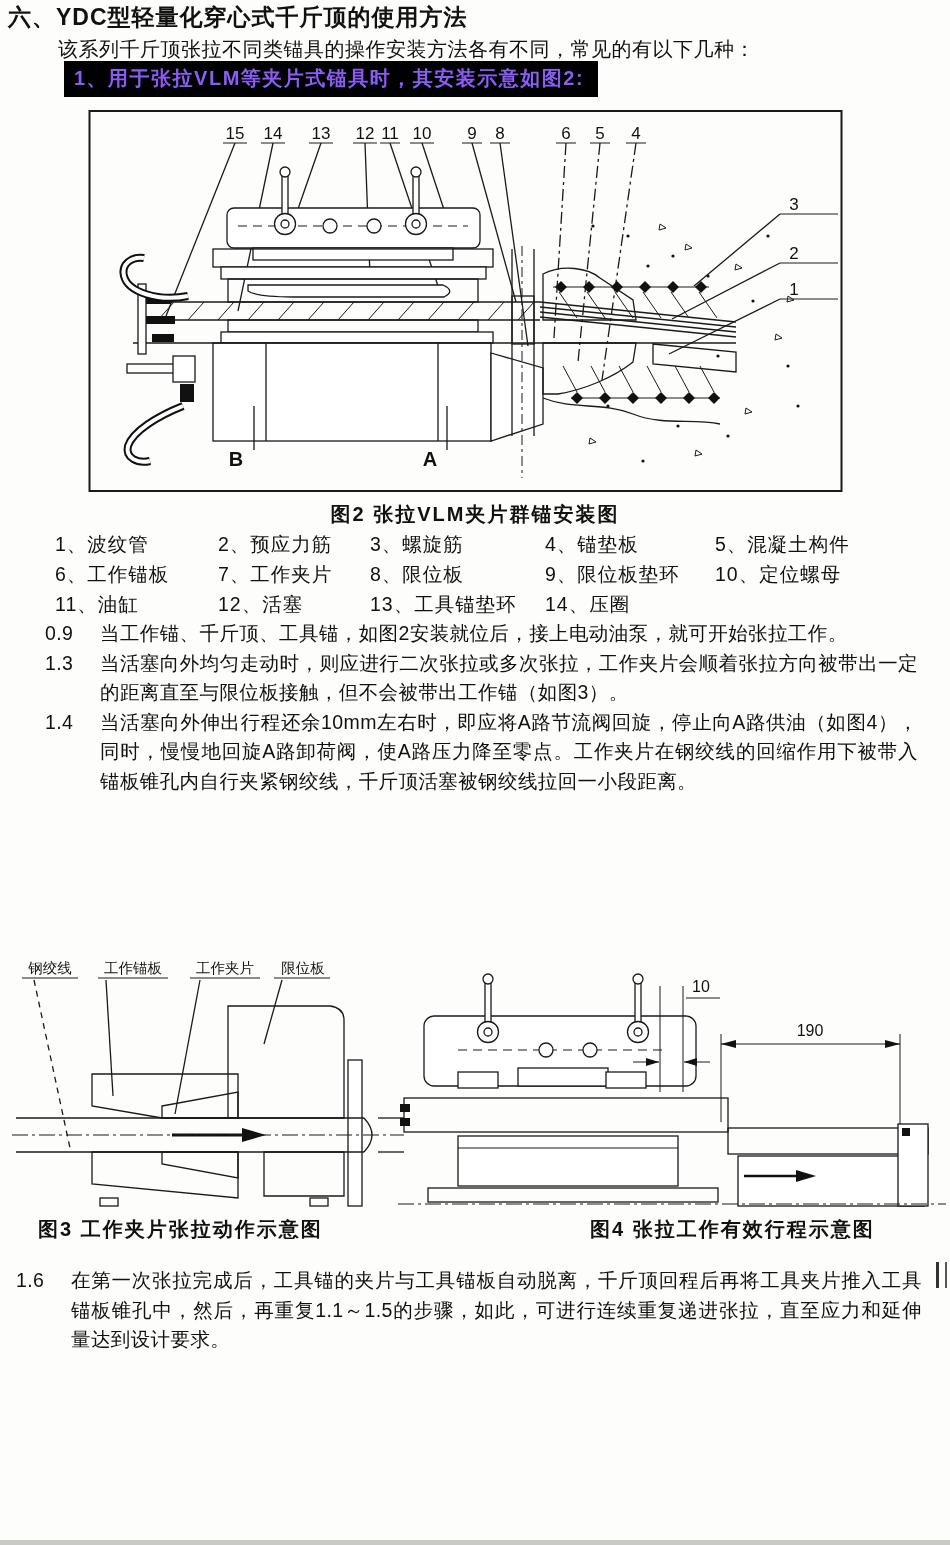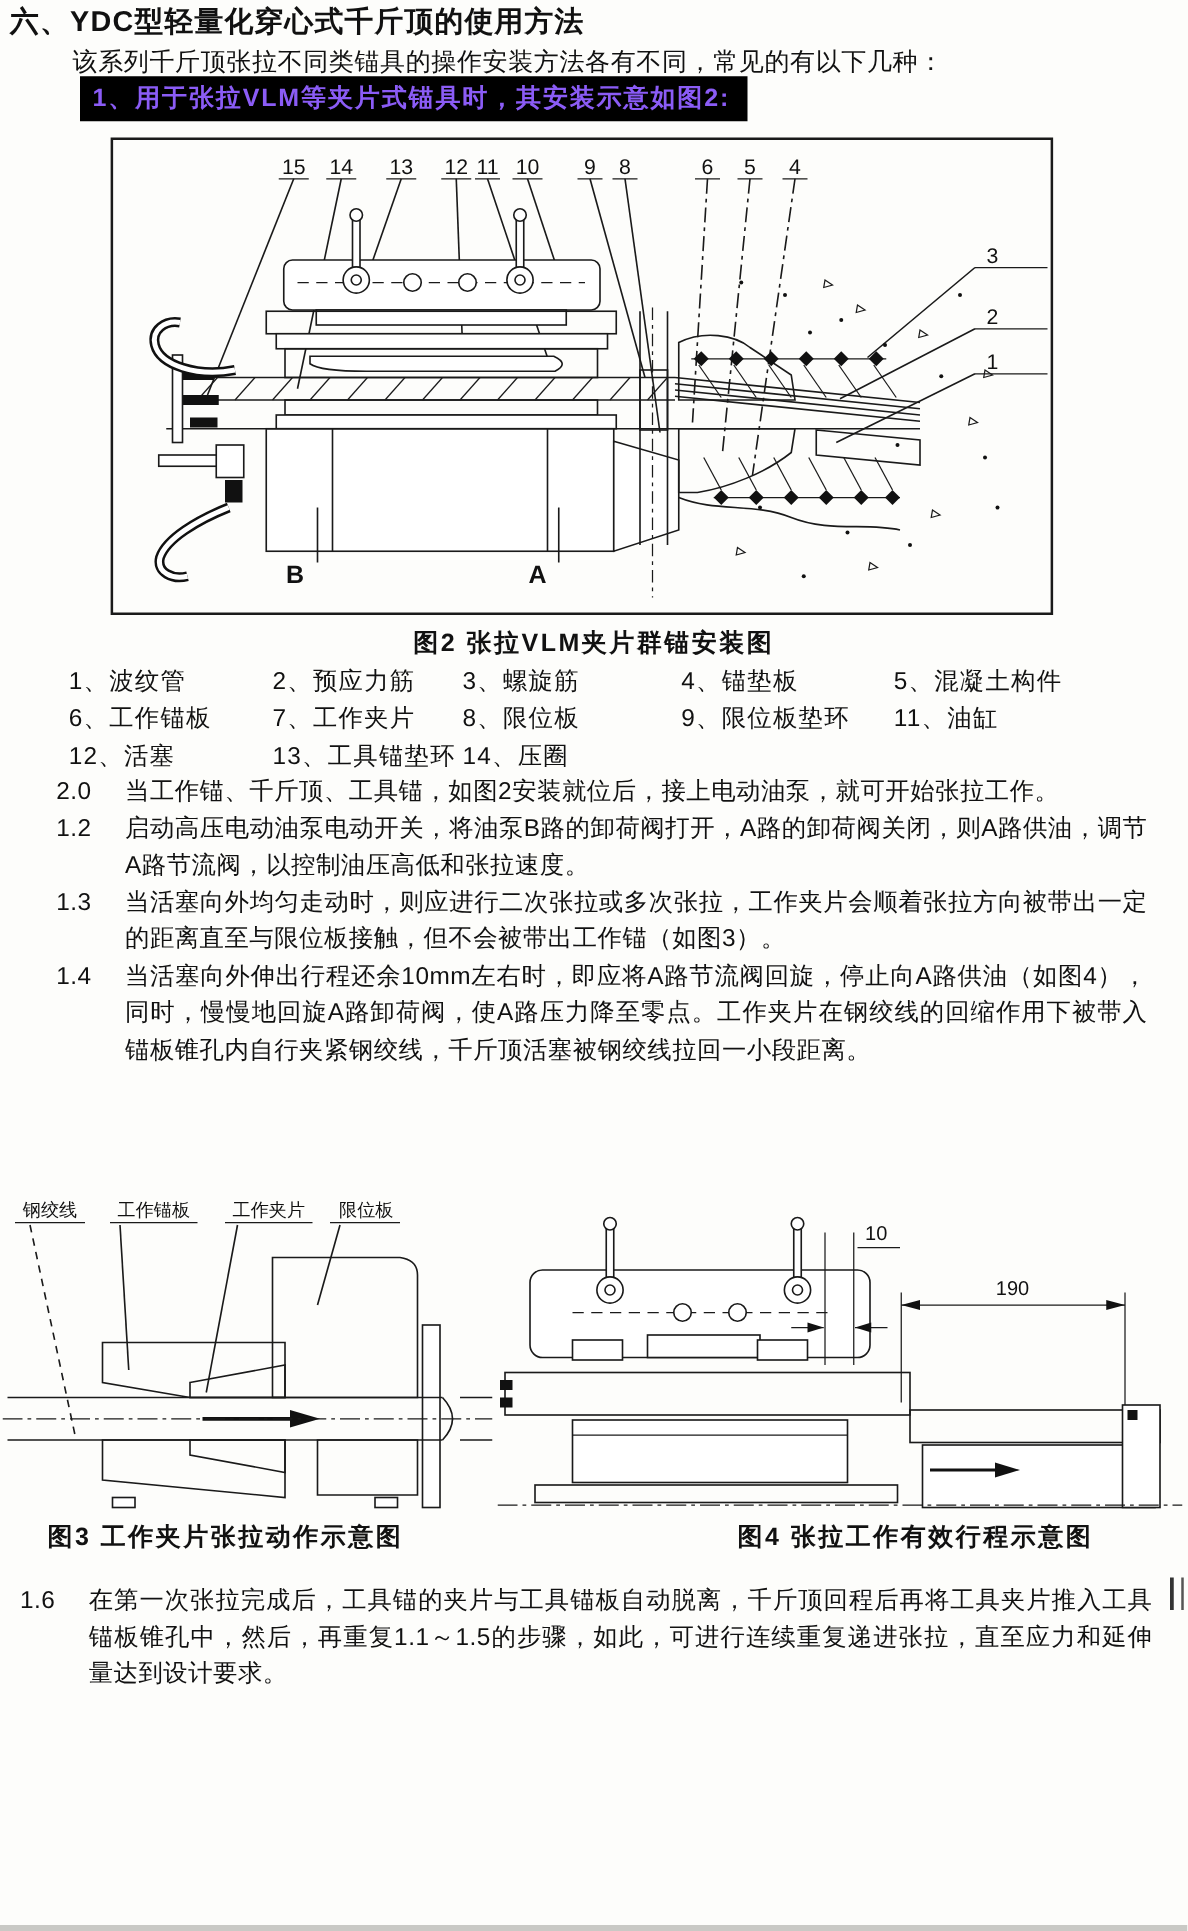--- a/index.html
+++ b/index.html
@@ -278,46 +278,43 @@
 <div class="abs parts">
   <span>1、波纹管</span>
   <span>2、预应力筋</span>
   <span>3、螺旋筋</span>
   <span>4、锚垫板</span>
   <span>5、混凝土构件</span>
   <span>6、工作锚板</span>
   <span>7、工作夹片</span>
   <span>8、限位板</span>
   <span>9、限位板垫环</span>
+  <span>10、定位螺母</span>
   <span>11、油缸</span>
   <span>12、活塞</span>
   <span>13、工具锚垫环</span>
   <span>14、压圈</span>
 </div>
 
 <div class="abs steps steps1">
   <div class="step">
-    <span class="num">2.0</span>
+    <span class="num">0.9</span>
     <span class="txt">当工作锚、千斤顶、工具锚，如图2安装就位后，接上电动油泵，就可开始张拉工作。</span>
-  </div>
-  <div class="step">
-    <span class="num">1.2</span>
-    <span class="txt">启动高压电动油泵电动开关，将油泵B路的卸荷阀打开，A路的卸荷阀关闭，则A路供油，调节A路节流阀，以控制油压高低和张拉速度。</span>
   </div>
   <div class="step">
     <span class="num">1.3</span>
     <span class="txt">当活塞向外均匀走动时，则应进行二次张拉或多次张拉，工作夹片会顺着张拉方向被带出一定的距离直至与限位板接触，但不会被带出工作锚（如图3）。</span>
   </div>
   <div class="step">
     <span class="num">1.4</span>
     <span class="txt">当活塞向外伸出行程还余10mm左右时，即应将A路节流阀回旋，停止向A路供油（如图4），同时，慢慢地回旋A路卸荷阀，使A路压力降至零点。工作夹片在钢绞线的回缩作用下被带入锚板锥孔内自行夹紧钢绞线，千斤顶活塞被钢绞线拉回一小段距离。</span>
   </div>
 </div>
 
-<div class="abs" style="left:2px;top:956px;width:392px;height:255px;">
+<div class="abs" style="left:12px;top:956px;width:392px;height:255px;">
 <svg width="392" height="255" viewBox="0 0 392 255">
   <defs>
     <pattern id="h3A" width="7" height="7" patternUnits="userSpaceOnUse" patternTransform="rotate(45)">
       <line x1="0" y1="0" x2="0" y2="7" stroke="#2a2a2a" stroke-width="1.2"></line>
     </pattern>
     <pattern id="h3B" width="5" height="5" patternUnits="userSpaceOnUse" patternTransform="rotate(-45)">
       <line x1="0" y1="0" x2="0" y2="5" stroke="#2a2a2a" stroke-width="1.1"></line>
     </pattern>
   </defs>
 

